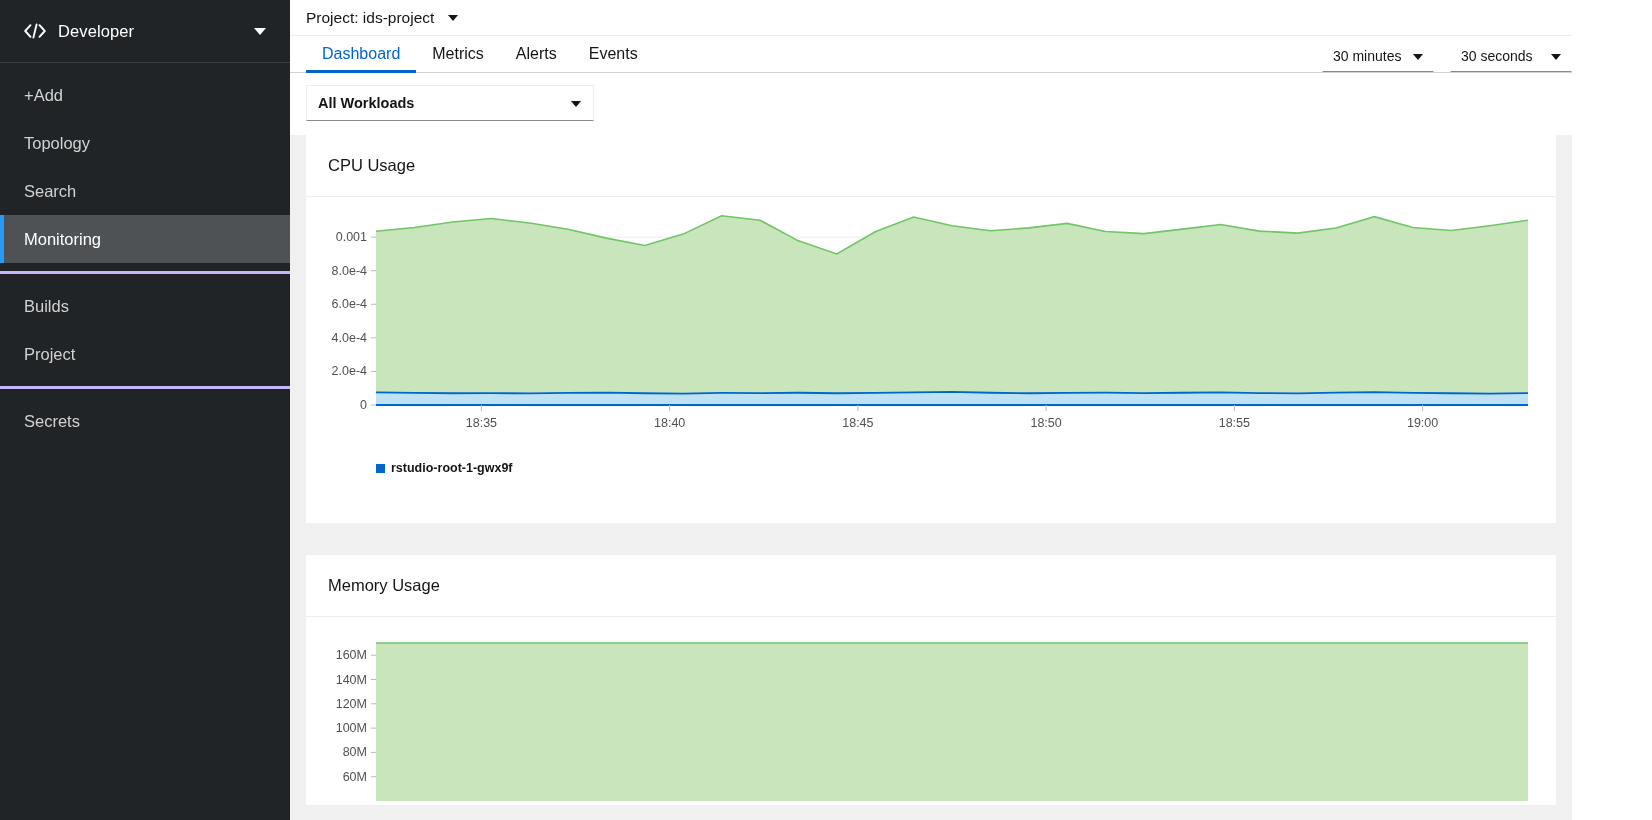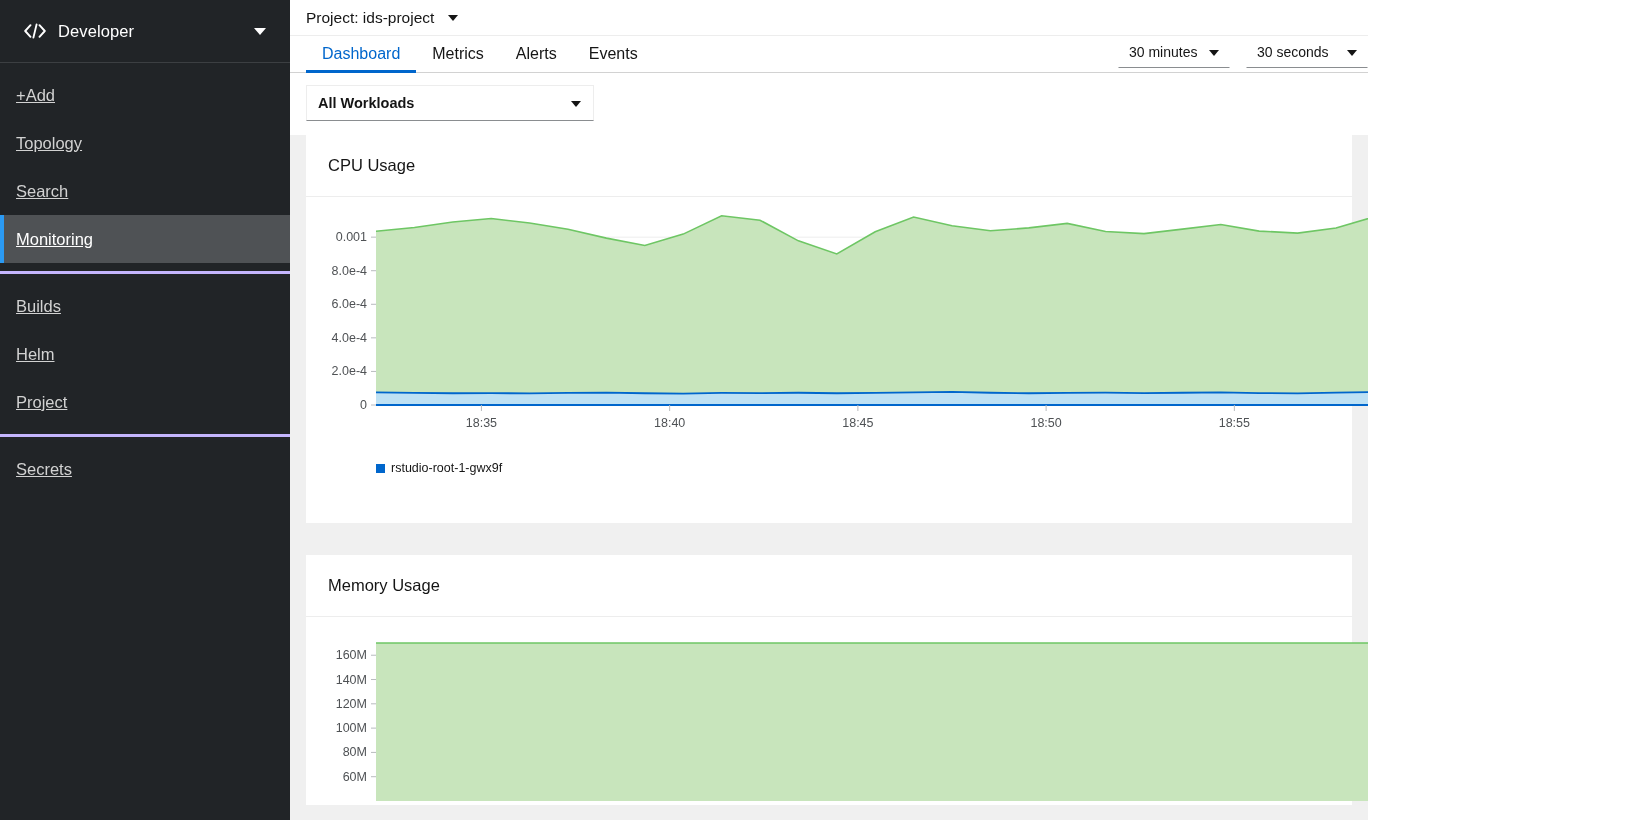--- a/index.html
+++ b/index.html
@@ -2,21 +2,21 @@
 <html><head>
 <meta charset="utf-8">
 <style>
   * { box-sizing: border-box; margin: 0; padding: 0; }
   html, body {
     width: 1652px; height: 820px;
     font-family: "Liberation Sans", sans-serif;
     background: #ffffff;
     overflow: hidden;
   }
-  .app { display: flex; width: 1368px; height: 820px; }
+  .app { display: flex; width: 1572px; height: 820px; }
 
   
   .sidebar {
     width: 290px; height: 820px;
     background: #212427;
     flex: 0 0 290px;
     position: relative;
   }
   .perspective {
     height: 63px;
@@ -37,26 +37,25 @@
     width: 0; height: 0;
     border-left: 6px solid transparent;
     border-right: 6px solid transparent;
     border-top: 7px solid #ffffff;
   }
   .nav-group { padding: 8px 0; }
   .nav-group + .nav-group { border-top: 3px solid #c4b5fd; }
   .nav-item {
     height: 48px;
     display: flex; align-items: center;
-    padding: 0 16px;
+    padding: 0 24px;
     color: #d2d2d2;
     font-size: 16.5px;
     cursor: pointer;
     position: relative;
-    text-decoration: underline;
   }
   .nav-item.active {
     background: #4f5255;
     color: #ffffff;
   }
   .nav-item.active::before {
     content: "";
     position: absolute; left: 0; top: 0; bottom: 0;
     width: 4px; background: #2b9af3;
   }
@@ -102,21 +101,21 @@
     position: relative;
   }
   .tab.active { color: #06c; }
   .tab.active::after {
     content: "";
     position: absolute; left: 0; right: 0; bottom: -1px;
     height: 3px; background: #06c;
   }
   .tb-right {
     margin-left: auto;
-    display: flex; align-items: flex-start;
+    display: flex; align-items: flex-end;
     gap: 16px;
     padding-right: 0px;
   }
   .select {
     position: relative;
     display: flex; align-items: center;
     height: 32px;
     min-width: 112px;
     padding: 0 28px 0 10px;
     border: 1px solid transparent;
@@ -186,20 +185,21 @@
   svg.chart { display: block; }
   .axlabel {
     font-family: "Liberation Sans", sans-serif;
     font-size: 12.5px;
     fill: #4f5255;
   }
   .legend {
     display: flex; flex-direction: column;
     gap: 18px;
     padding: 6px 0 0 70px;
+    font-weight: bold;
   }
   .legend-item {
     display: flex; align-items: center;
     font-size: 12.5px; color: #151515;
     cursor: pointer;
   }
   .swatch {
     width: 9px; height: 9px;
     margin-right: 6px;
     display: inline-block;
@@ -235,23 +235,20 @@
         <span>Search</span>
       </div>
       <div class="nav-item active">
         <span>Monitoring</span>
       </div>
     </div>
 
     <div class="nav-group">
       <div class="nav-item">
         <span>Builds</span>
-      </div>
-      <div class="nav-item">
-        <span>Helm</span>
       </div>
       <div class="nav-item">
         <span>Project</span>
       </div>
     </div>
 
     <div class="nav-group">
       <div class="nav-item">
         <span>Secrets</span>
       </div>

